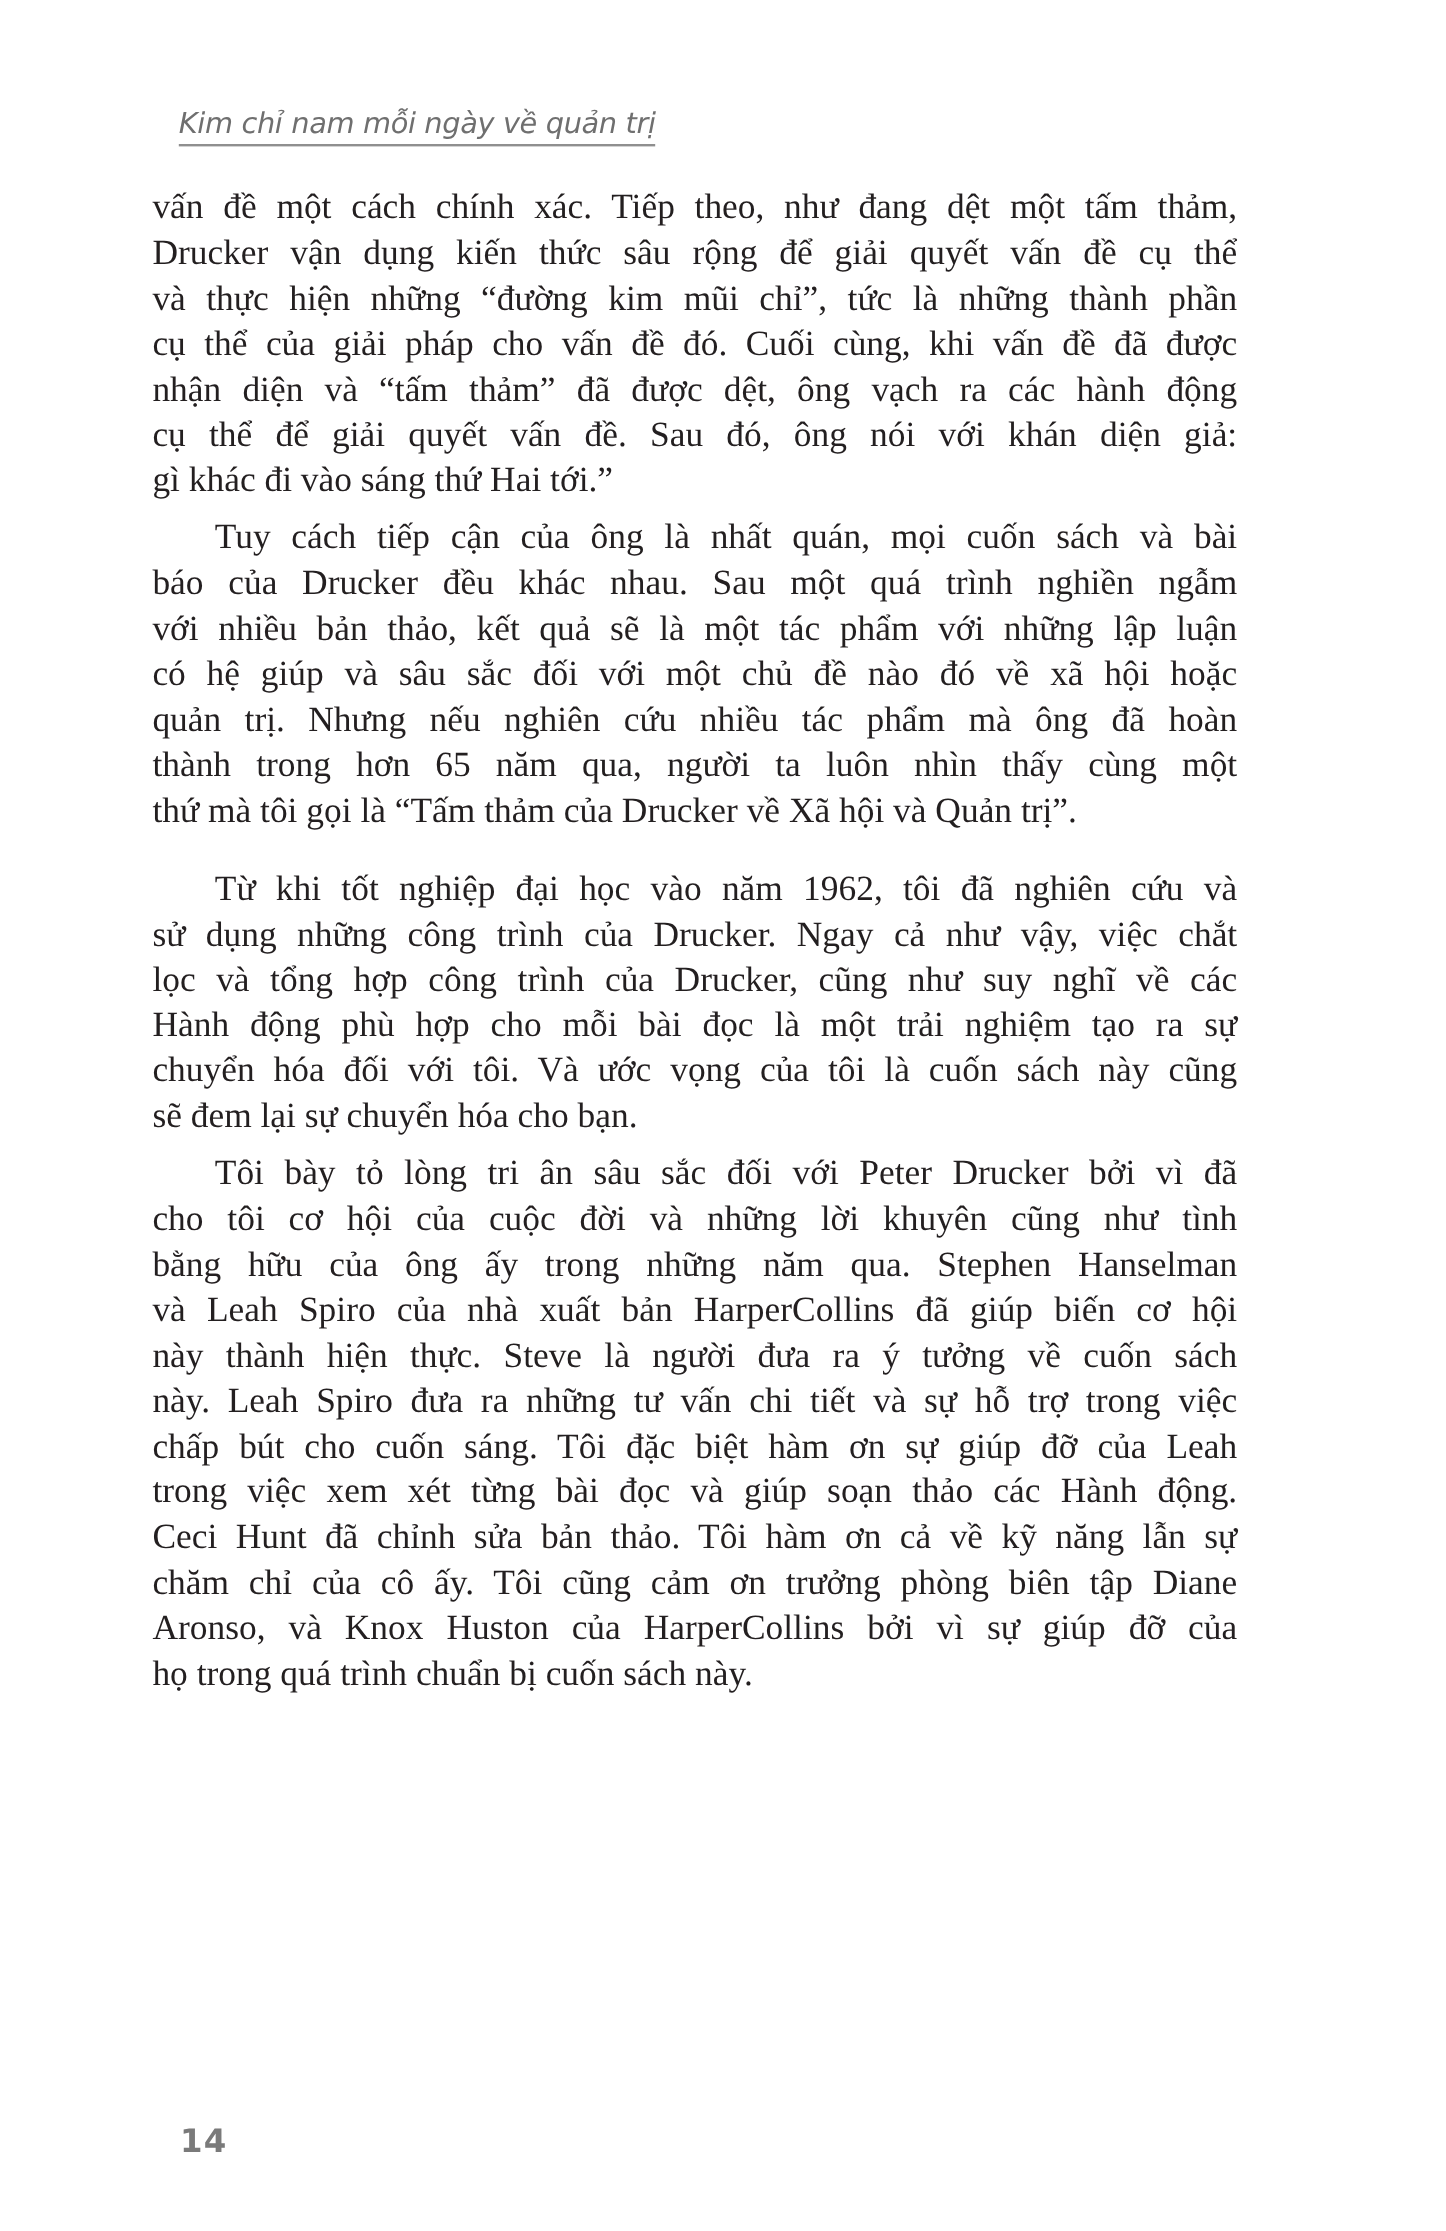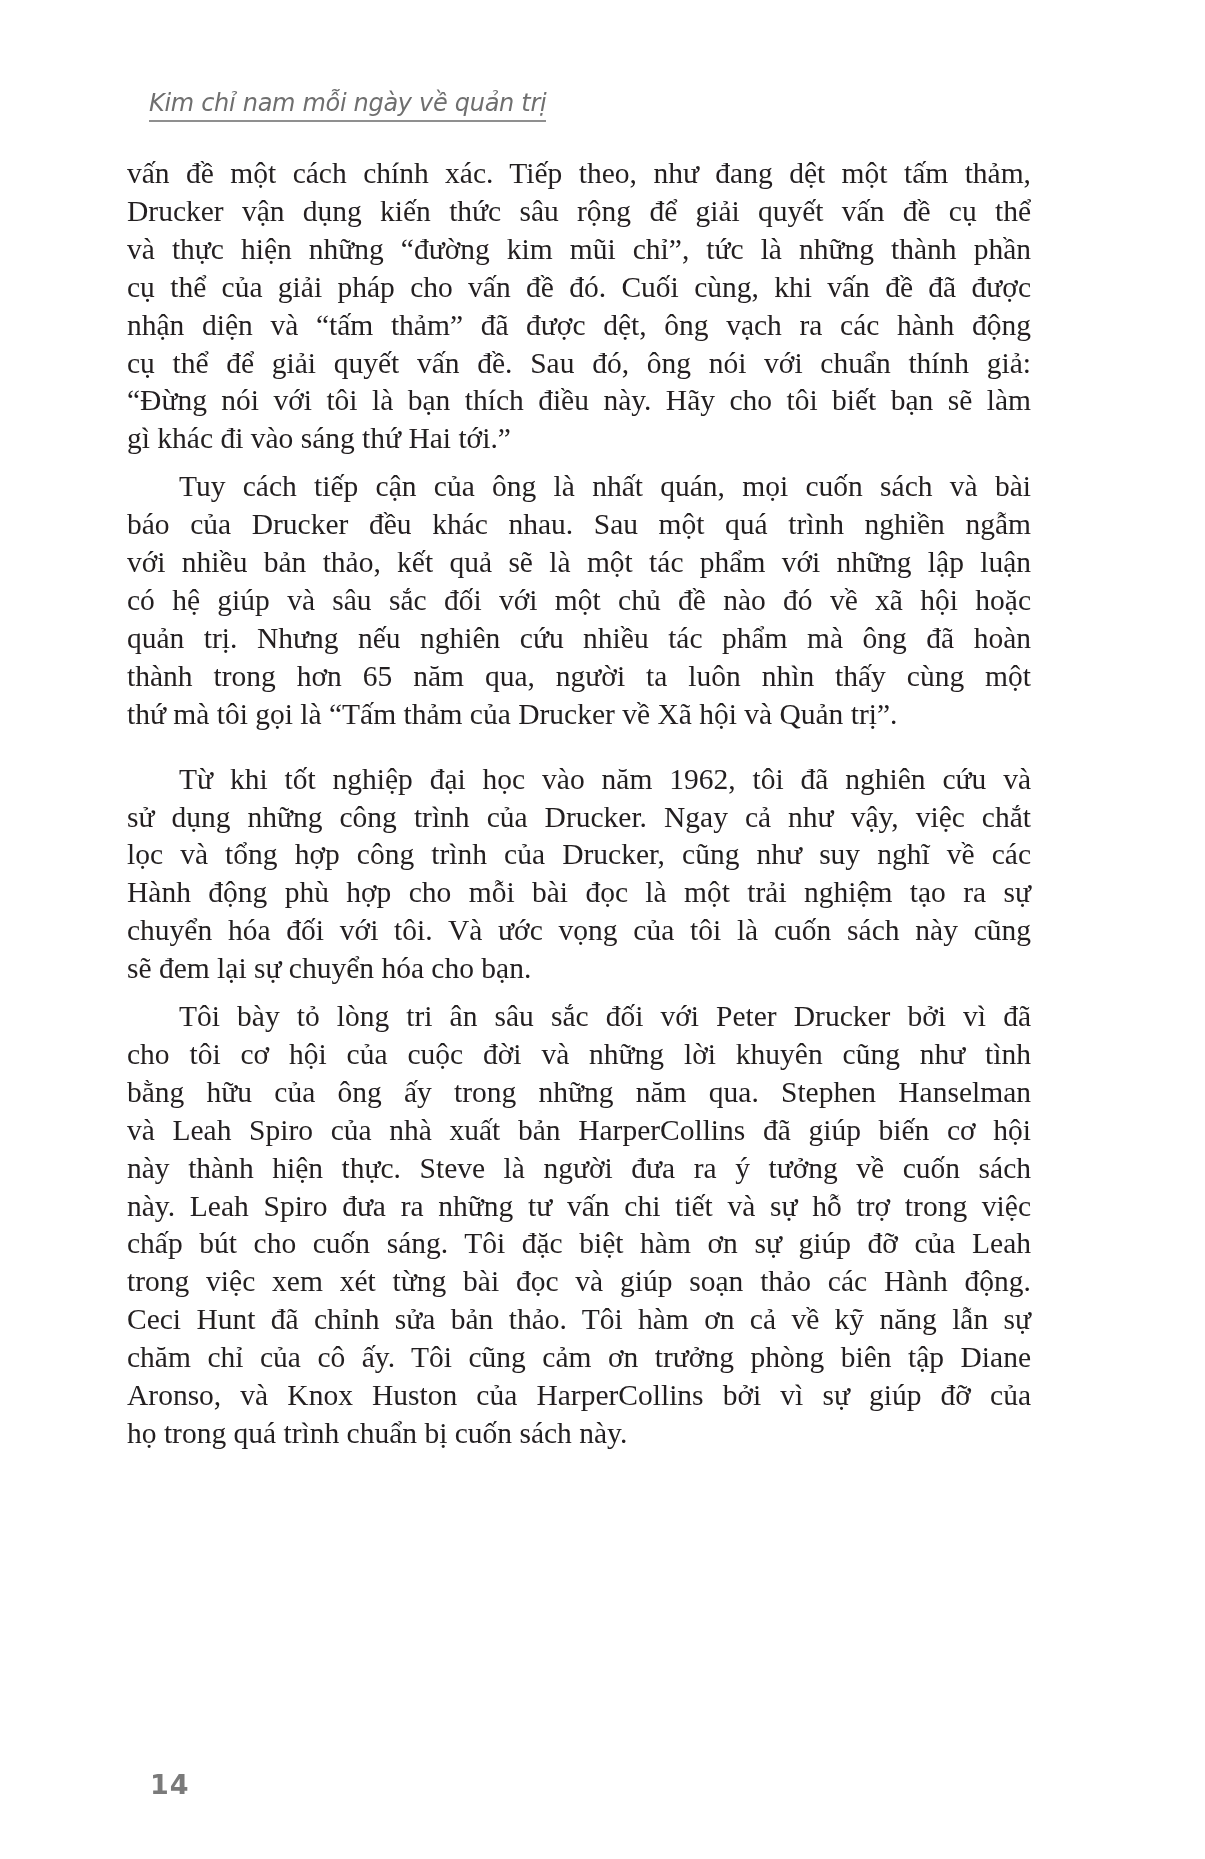--- a/index.html
+++ b/index.html
@@ -77,22 +77,21 @@
   <div class="running-header">Kim chỉ nam mỗi ngày về quản trị</div>
 
   <div class="body-text">
 
     <div class="para">
       <span class="line">vấn đề một cách chính xác. Tiếp theo, như đang dệt một tấm thảm,</span>
       <span class="line">Drucker vận dụng kiến thức sâu rộng để giải quyết vấn đề cụ thể</span>
       <span class="line">và thực hiện những “đường kim mũi chỉ”, tức là những thành phần</span>
       <span class="line">cụ thể của giải pháp cho vấn đề đó. Cuối cùng, khi vấn đề đã được</span>
       <span class="line">nhận diện và “tấm thảm” đã được dệt, ông vạch ra các hành động</span>
-      <span class="line">cụ thể để giải quyết vấn đề. Sau đó, ông nói với chuẩn thính giả:</span>
-      <span class="line">“Đừng nói với tôi là bạn thích điều này. Hãy cho tôi biết bạn sẽ làm</span>
+      <span class="line">cụ thể để giải quyết vấn đề. Sau đó, ông nói với khán diện giả:</span>
       <span class="line last">gì khác đi vào sáng thứ Hai tới.”</span>
     </div>
 
     <div class="para">
       <span class="line" style="padding-left:52px;">Tuy cách tiếp cận của ông là nhất quán, mọi cuốn sách và bài</span>
       <span class="line">báo của Drucker đều khác nhau. Sau một quá trình nghiền ngẫm</span>
       <span class="line">với nhiều bản thảo, kết quả sẽ là một tác phẩm với những lập luận</span>
       <span class="line">có hệ giúp và sâu sắc đối với một chủ đề nào đó về xã hội hoặc</span>
       <span class="line">quản trị. Nhưng nếu nghiên cứu nhiều tác phẩm mà ông đã hoàn</span>
       <span class="line">thành trong hơn 65 năm qua, người ta luôn nhìn thấy cùng một</span>

